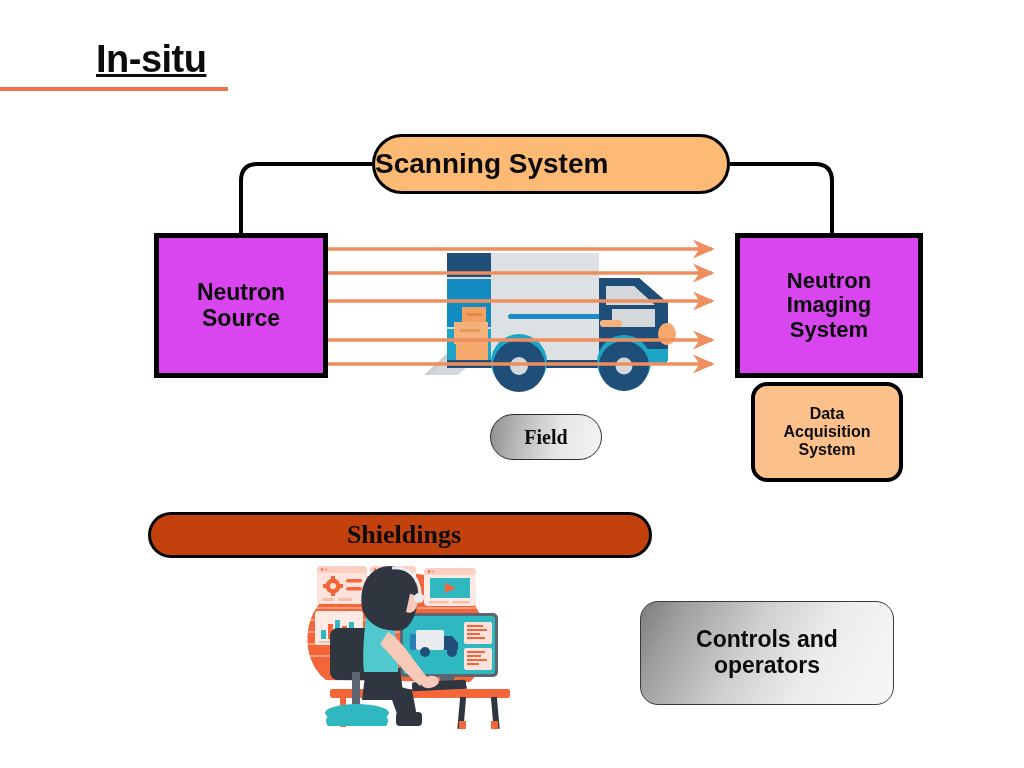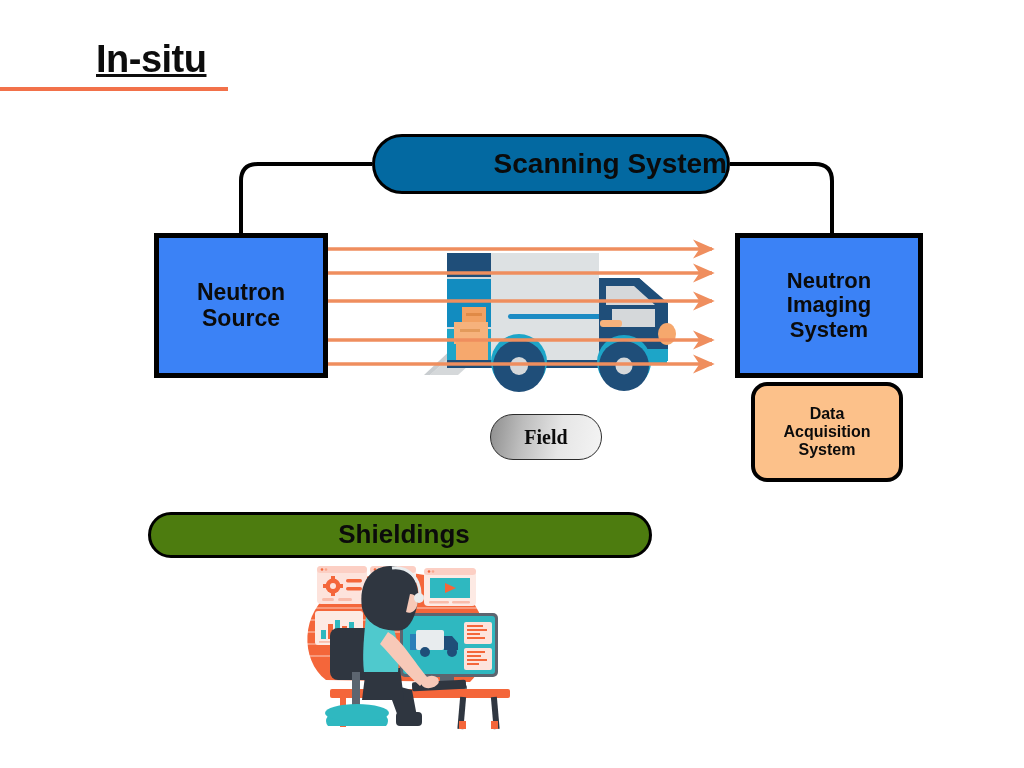--- a/index.html
+++ b/index.html
@@ -27,38 +27,38 @@
   .node-text{
     position:relative;z-index:4;
     font-weight:bold;color:#0b0b0b;
     text-align:center;line-height:1.12;
     white-space:pre-line;
   }
 
   
   .pill-scanning{
     position:absolute;left:372px;top:134px;width:358px;height:60px;
-    background:#0369a1;border:3px solid #000;border-radius:30px;
-    display:flex;align-items:center;justify-content:flex-end;
+    background:#fdba74;border:3px solid #000;border-radius:30px;
+    display:flex;align-items:center;justify-content:flex-start;
     box-sizing:border-box;z-index:6;
   }
   .pill-scanning .node-text{font-size:28px;}
 
   
   .pill-shieldings{
     position:absolute;left:148px;top:512px;width:504px;height:46px;
-    background:#4d7c0f;border:3px solid #000;border-radius:23px;
+    background:#c2410c;border:3px solid #000;border-radius:23px;
     display:flex;align-items:center;justify-content:center;
-    box-sizing:border-box;z-index:6;
+    box-sizing:border-box;z-index:6;font-family:Liberation Serif, serif;
   }
   .pill-shieldings .node-text{font-size:26px;padding-left:8px;}
 
   
   .box-grey{
-    position:absolute;background:#3b82f6;border:5px solid #000;
+    position:absolute;background:#d946ef;border:5px solid #000;
     box-sizing:border-box;display:flex;align-items:center;justify-content:center;
     z-index:5;
   }
   .box-source{left:154px;top:233px;width:174px;height:145px;}
   .box-source .node-text{font-size:23px;}
   .box-imaging{left:735px;top:233px;width:188px;height:145px;}
   .box-imaging .node-text{font-size:22px;}
 
   
   .box-daq{
@@ -329,14 +329,18 @@
   </div>
 
   <div class="pill-field">
     <div class="node-text">Field</div>
   </div>
 
   <div class="pill-shieldings">
     <div class="node-text">Shieldings</div>
   </div>
 
+  <div class="box-controls">
+    <div class="node-text">Controls and
+operators</div>
+  </div>
 
 </div>
 
 </body></html>

